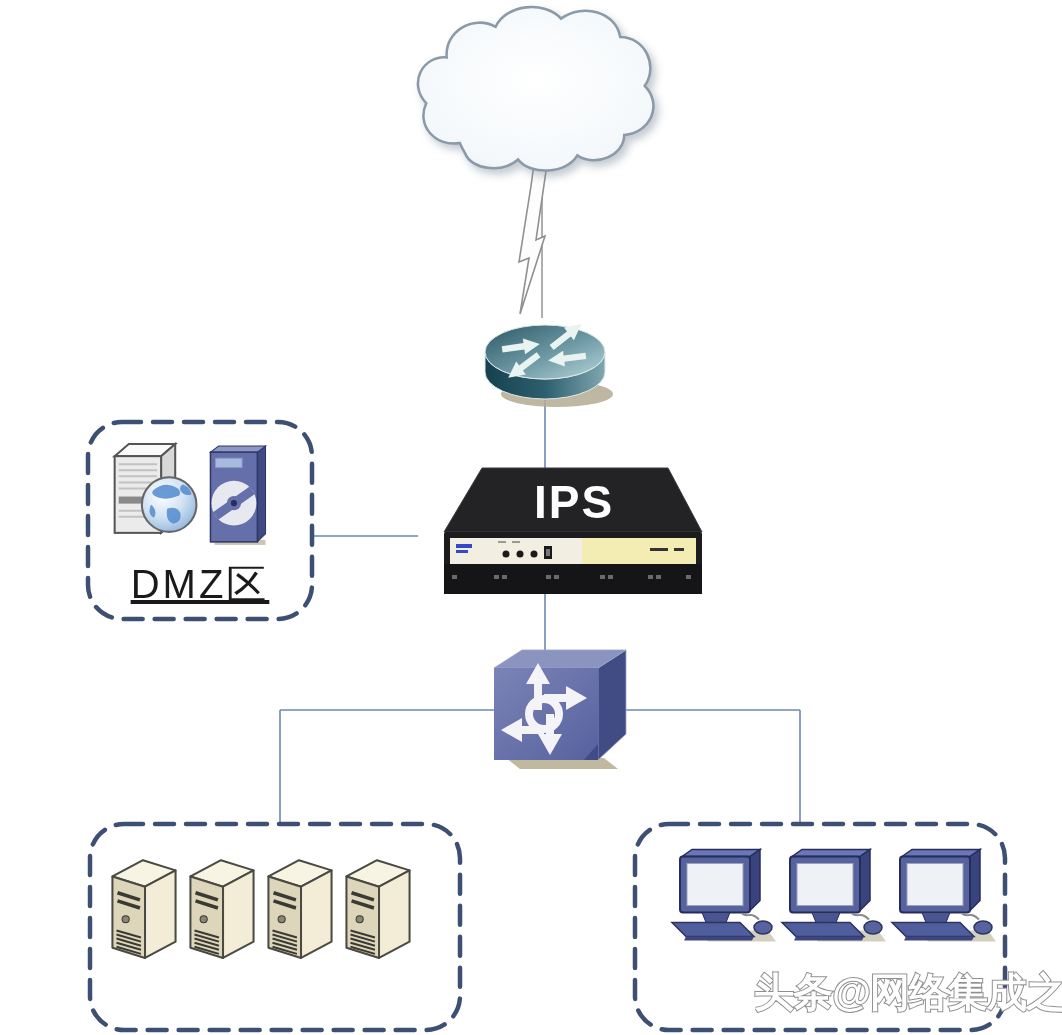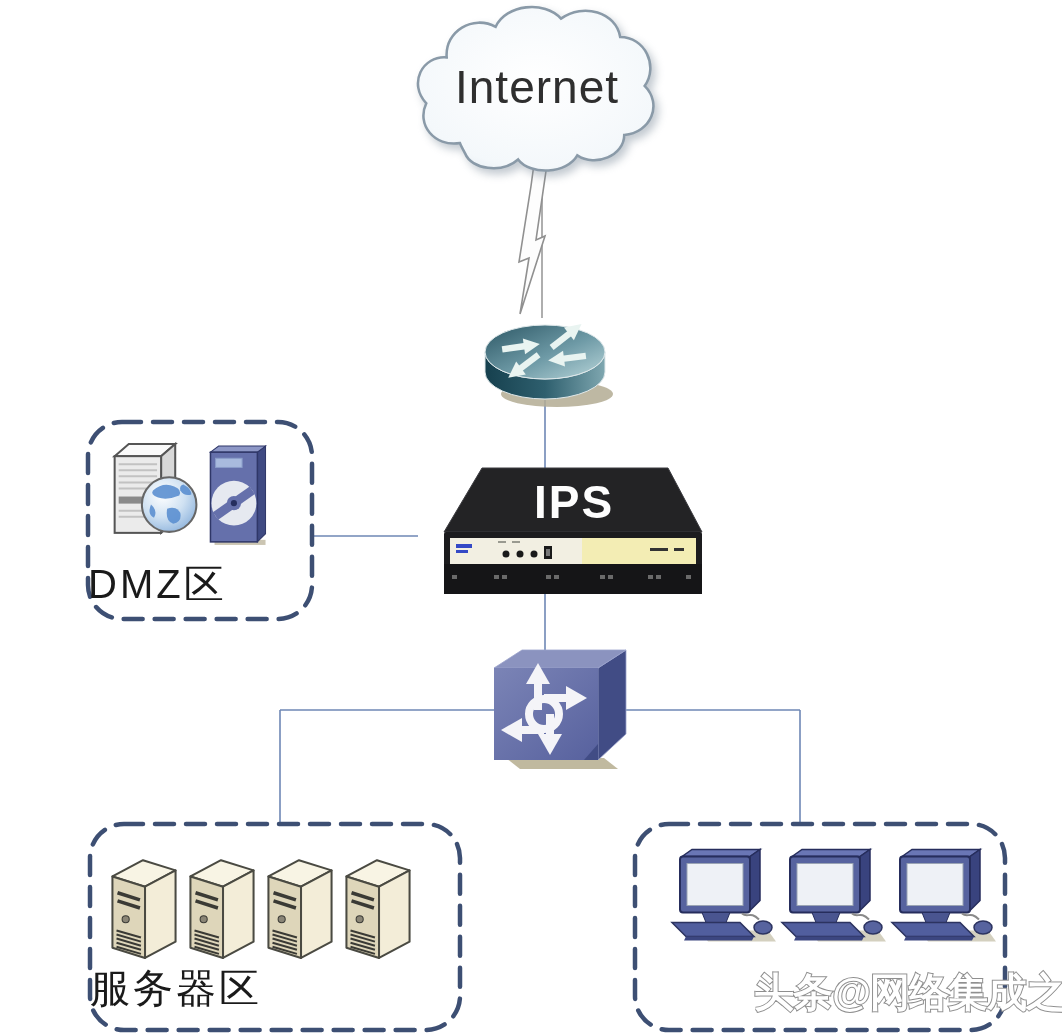--- a/index.html
+++ b/index.html
@@ -1,21 +1,21 @@
 <!DOCTYPE html>
 <html><head>
 <meta charset="utf-8">
 <style>
   html,body{margin:0;padding:0;background:#fff;}
   .canvas{position:relative;width:1062px;height:1035px;background:#fff;overflow:hidden;
           font-family:"Liberation Sans","DejaVu Sans",sans-serif;}
   .abs{position:absolute;}
   svg{display:block;overflow:visible;}
-  .zone-label{position:absolute;color:#1a1a1a;font-size:40px;
-              letter-spacing:3px;line-height:1.1;}
+  .zone-label{position:absolute;text-align:center;color:#1a1a1a;font-size:40px;
+              letter-spacing:3px;line-height:1.1;text-decoration:underline;}
   .internet-label{position:absolute;text-align:center;color:#2f2f2f;font-size:46px;
                   letter-spacing:1px;}
   .cloud-shadow{filter:drop-shadow(4px 5px 4px rgba(120,135,150,.45));}
 </style>
 </head>
 <body>
 
 <div class="canvas">
 
   <svg width="0" height="0">
@@ -119,21 +119,20 @@
   </svg>
 
   <div class="abs" style="left:412px;top:2px;width:250px;height:172px">
     <svg width="250" height="172" viewBox="0 0 245 168" class="cloud-shadow">
       <path d="M47,138 C22,142 4,120 14,99 C-4,80 10,52 34,54 C32,28 60,12 82,24
                C92,2 130,-2 146,16 C168,0 200,10 204,34 C228,34 242,62 228,82
                C246,100 234,128 208,130 C208,150 180,162 162,150
                C152,168 116,170 104,154 C88,168 58,164 52,148 C50,144 48,141 47,138 Z" fill="url(#cloudGrad)" stroke="#8a9aa8" stroke-width="2.5"></path>
     </svg>
   </div>
-  <div class="internet-label" style="left:412px;top:60px;width:250px">Internet</div>
 
   <div class="abs" style="left:477px;top:312px;width:136px;height:96px">
     <svg width="136" height="96" viewBox="0 0 136 96">
       <ellipse cx="80" cy="82" rx="56" ry="13" fill="#b3ac93" opacity=".85"></ellipse>
       <path d="M8,40 L8,60 A60,27 0 0,0 128,60 L128,40 A60,27 0 0,1 8,40 Z" fill="url(#rSide)" stroke="#dfe8ea" stroke-width="1"></path>
       <ellipse cx="68" cy="40" rx="60" ry="27" fill="url(#rTop)" stroke="#dfe8ea" stroke-width="1"></ellipse>
       <use href="#rarrow" transform="translate(42,35) rotate(-8)"></use>
       <use href="#rarrow" transform="translate(88,25) rotate(-38)"></use>
       <use href="#rarrow" transform="translate(92,46) rotate(173)"></use>
       <use href="#rarrow" transform="translate(48,53) rotate(143)"></use>
@@ -222,21 +221,20 @@
   <div class="abs" style="left:264px;top:850px">
     <svg width="72" height="112" viewBox="0 0 70 110">
         <use href="#sym-tower"></use>
       </svg>
     </div>
   <div class="abs" style="left:342px;top:850px">
     <svg width="72" height="112" viewBox="0 0 70 110">
         <use href="#sym-tower"></use>
       </svg>
     </div>
-  <div class="zone-label" style="left:90px;top:966px;width:370px">服务器区</div>
 
   <div class="abs" style="left:666px;top:848px">
     <svg width="110" height="96" viewBox="0 0 110 95">
         <use href="#sym-pc"></use>
       </svg>
     </div>
   <div class="abs" style="left:776px;top:848px">
     <svg width="110" height="96" viewBox="0 0 110 95">
         <use href="#sym-pc"></use>
       </svg>

